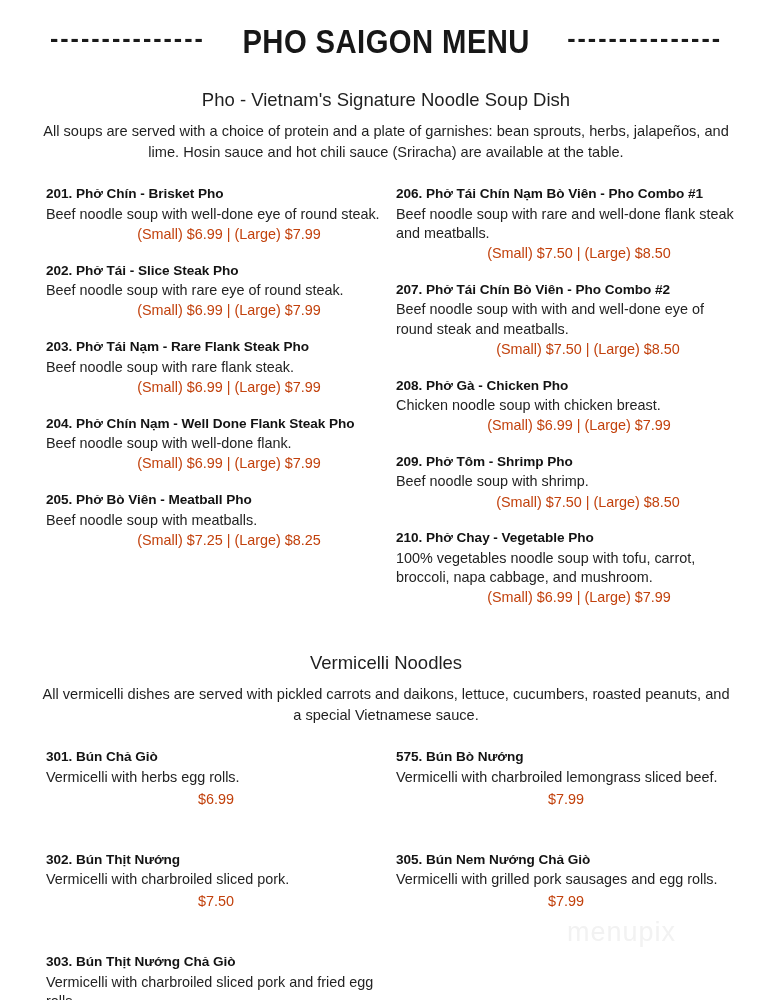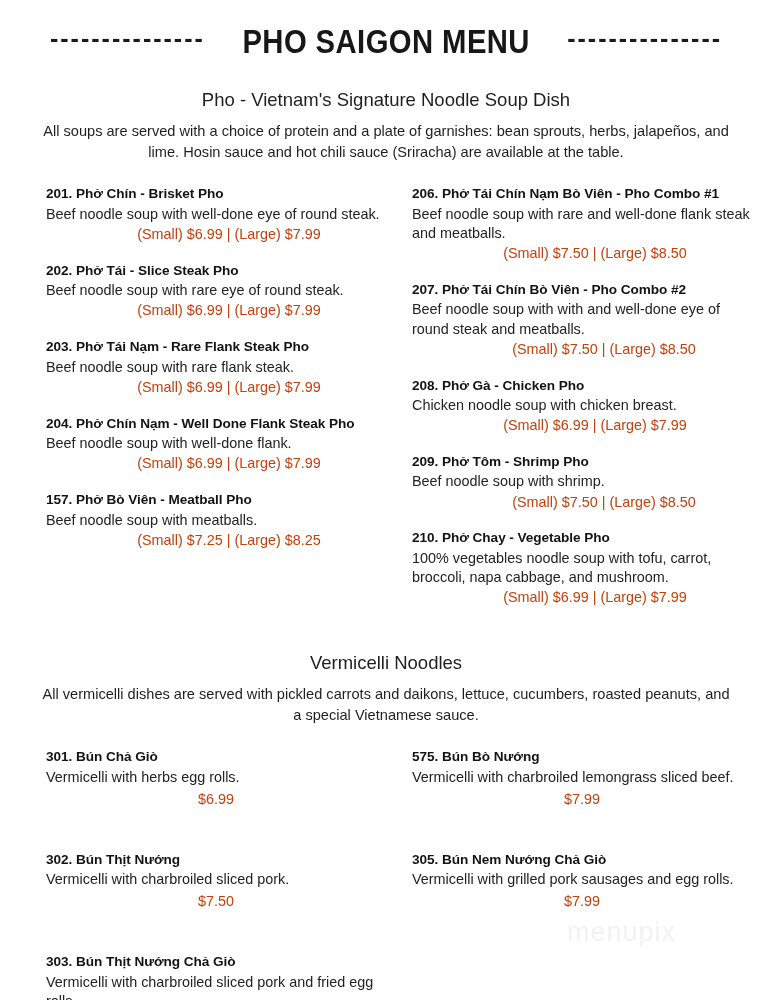--- a/index.html
+++ b/index.html
@@ -67,21 +67,20 @@
     color: #1f1f1f;
     margin: 10px auto 0 auto;
     max-width: 690px;
   }
 
   
   .columns {
     display: flex;
     padding: 0 40px 0 46px;
     box-sizing: border-box;
-    gap: 16px;
   }
   .col {
     width: 340px;
     flex: 0 0 340px;
   }
   .col.right { margin-left: 10px; }
 
   .item { margin-bottom: 6px; }
   .item-name {
     font-size: 13.6px;
@@ -162,21 +161,21 @@
         <div class="item-price">(Small) $6.99 | (Large) $7.99</div>
       </div>
 
       <div class="item">
         <div class="item-name">204. Phở Chín Nạm - Well Done Flank Steak Pho</div>
         <div class="item-desc">Beef noodle soup with well-done flank.</div>
         <div class="item-price">(Small) $6.99 | (Large) $7.99</div>
       </div>
 
       <div class="item">
-        <div class="item-name">157. Phở Bò Viên - Meatball Pho</div>
+        <div class="item-name">205. Phở Bò Viên - Meatball Pho</div>
         <div class="item-desc">Beef noodle soup with meatballs.</div>
         <div class="item-price">(Small) $7.25 | (Large) $8.25</div>
       </div>
 
     </div>
 
     <div class="col right">
 
       <div class="item">
         <div class="item-name">206. Phở Tái Chín Nạm Bò Viên - Pho Combo #1</div>

